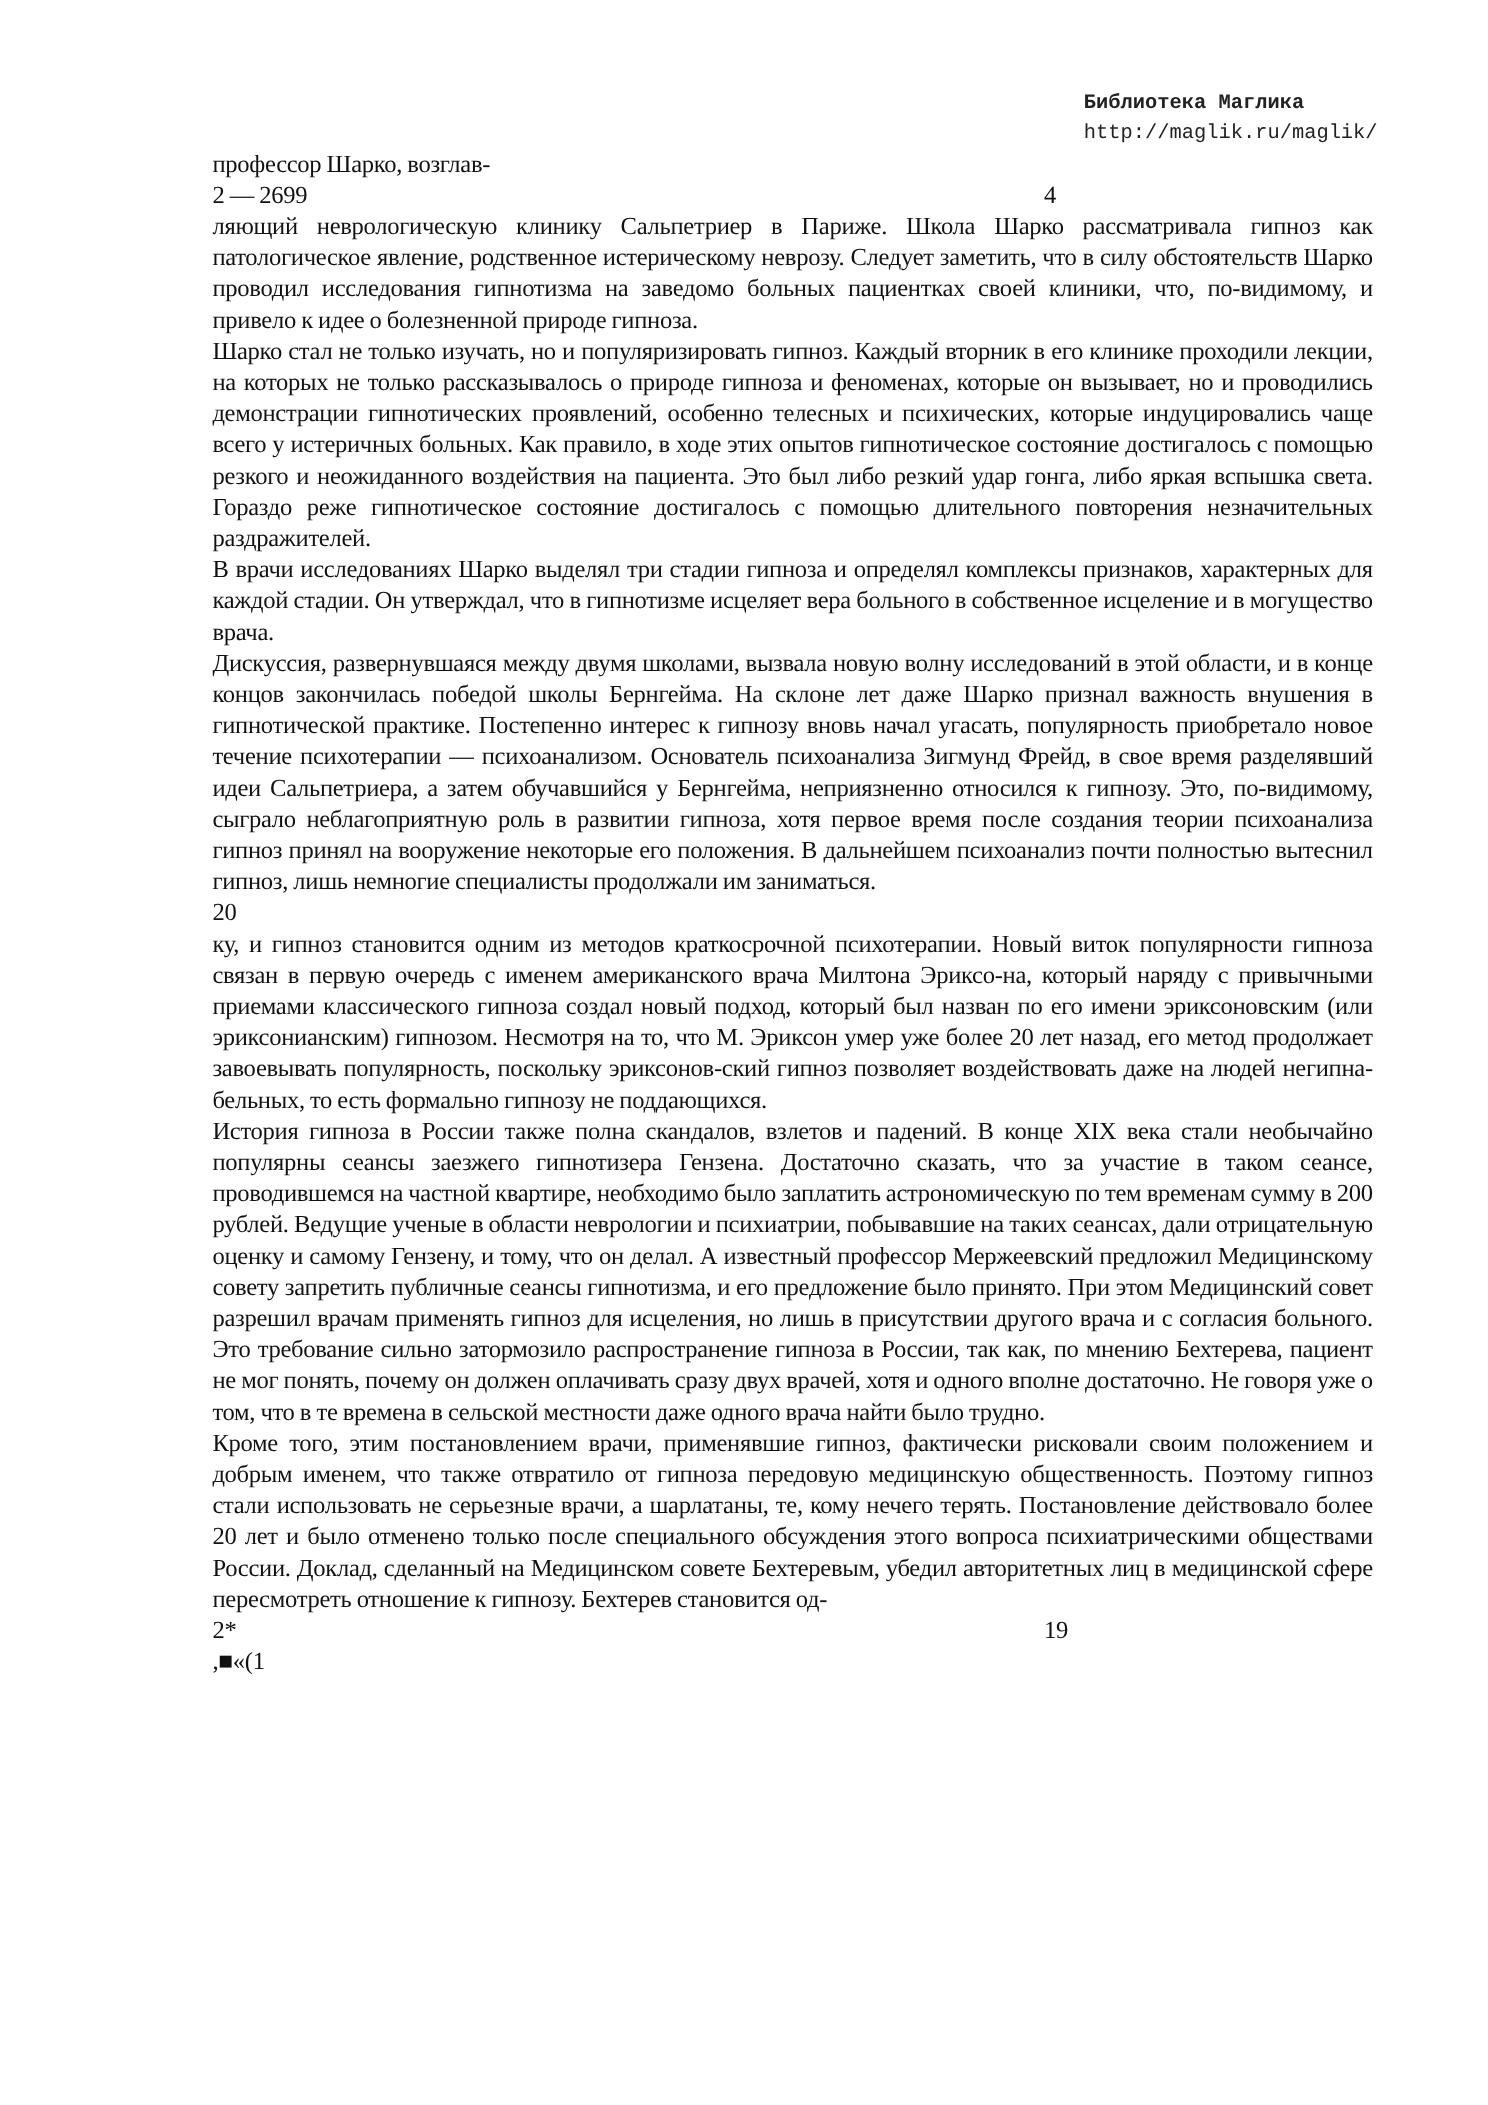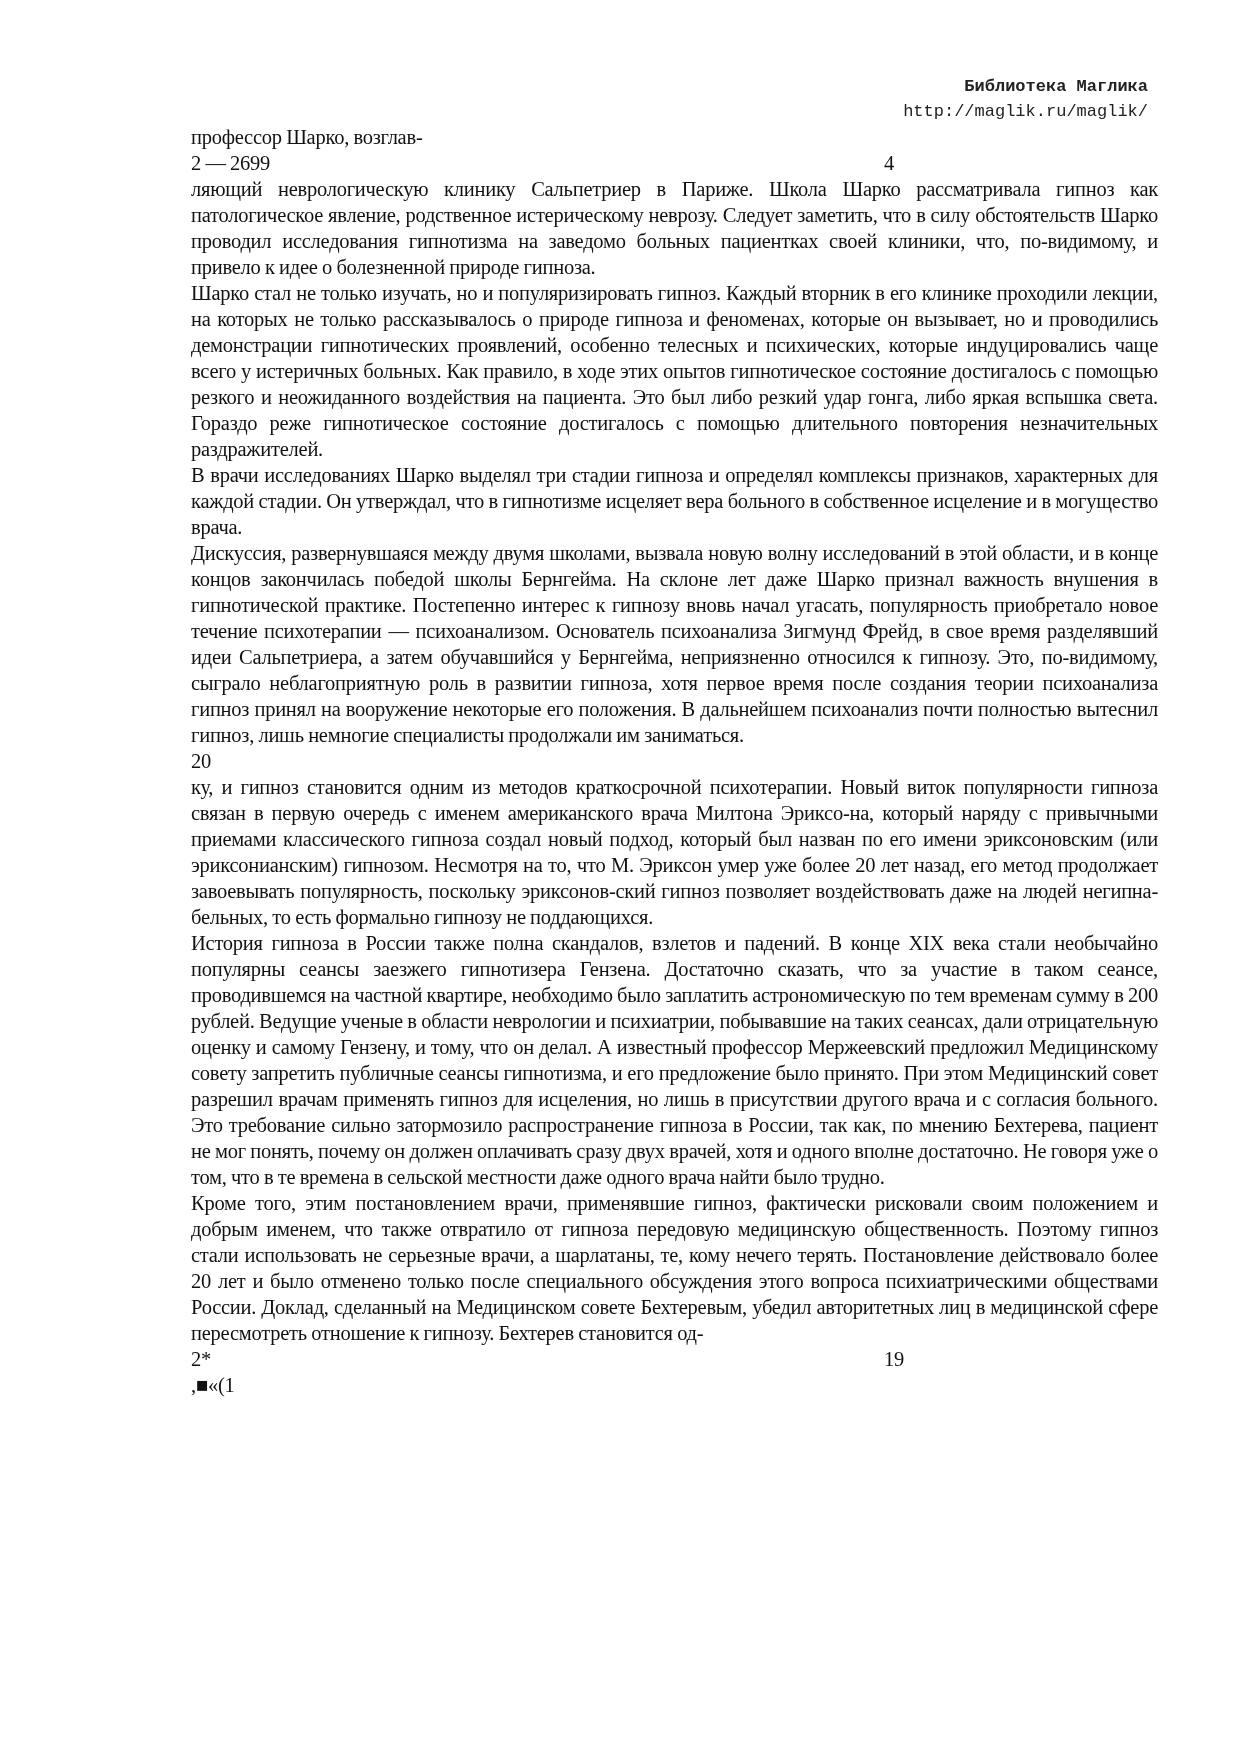--- a/index.html
+++ b/index.html
@@ -11,32 +11,32 @@
       width: 1240px;
       height: 1754px;
       position: relative;
       overflow: hidden;
       color: #111111;
     }
     .header {
       position: absolute;
       right: 92px;
       top: 74px;
-      text-align: right;
+      text-align: left;
       font-family: "Liberation Mono", "DejaVu Sans Mono", monospace;
       font-size: 17px;
       line-height: 25px;
       color: #222222;
     }
     .header .lib-name {
       font-weight: bold;
     }
     .page {
       position: absolute;
-      left: 191px;
+      left: 177px;
       top: 124px;
       width: 967px;
       font-family: "Liberation Serif", "DejaVu Serif", serif;
       font-size: 20.5px;
       line-height: 26px;
       letter-spacing: -0.25px;
       word-spacing: -0.5px;
     }
     .line {
       display: block;

